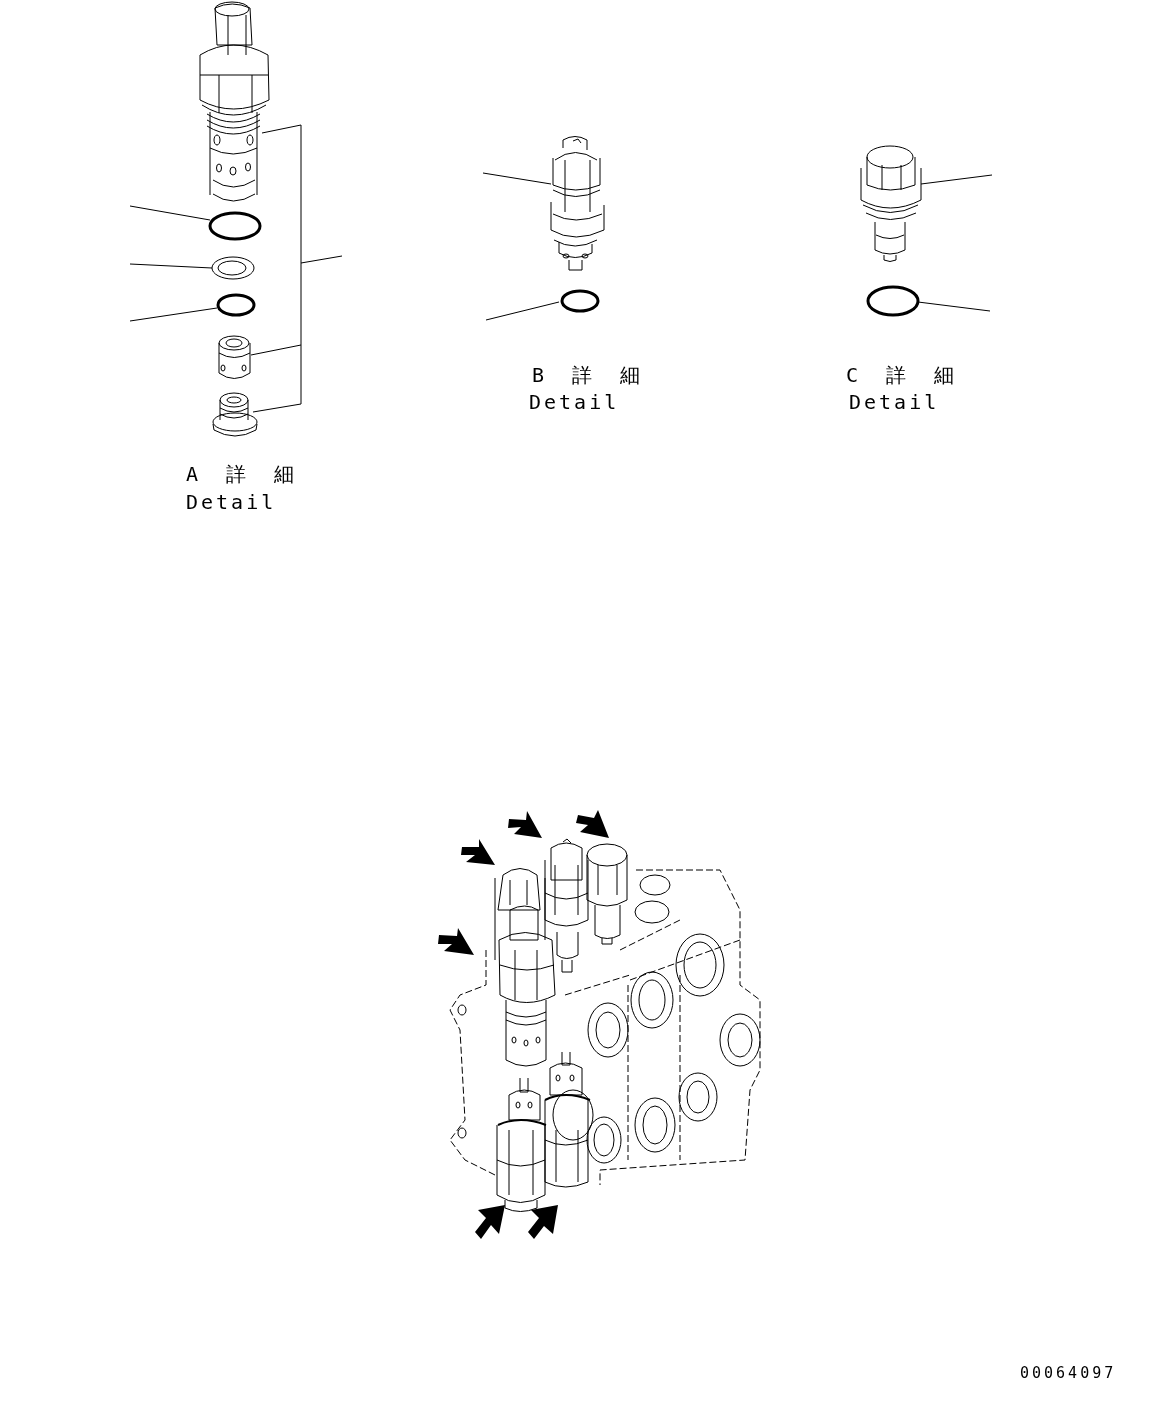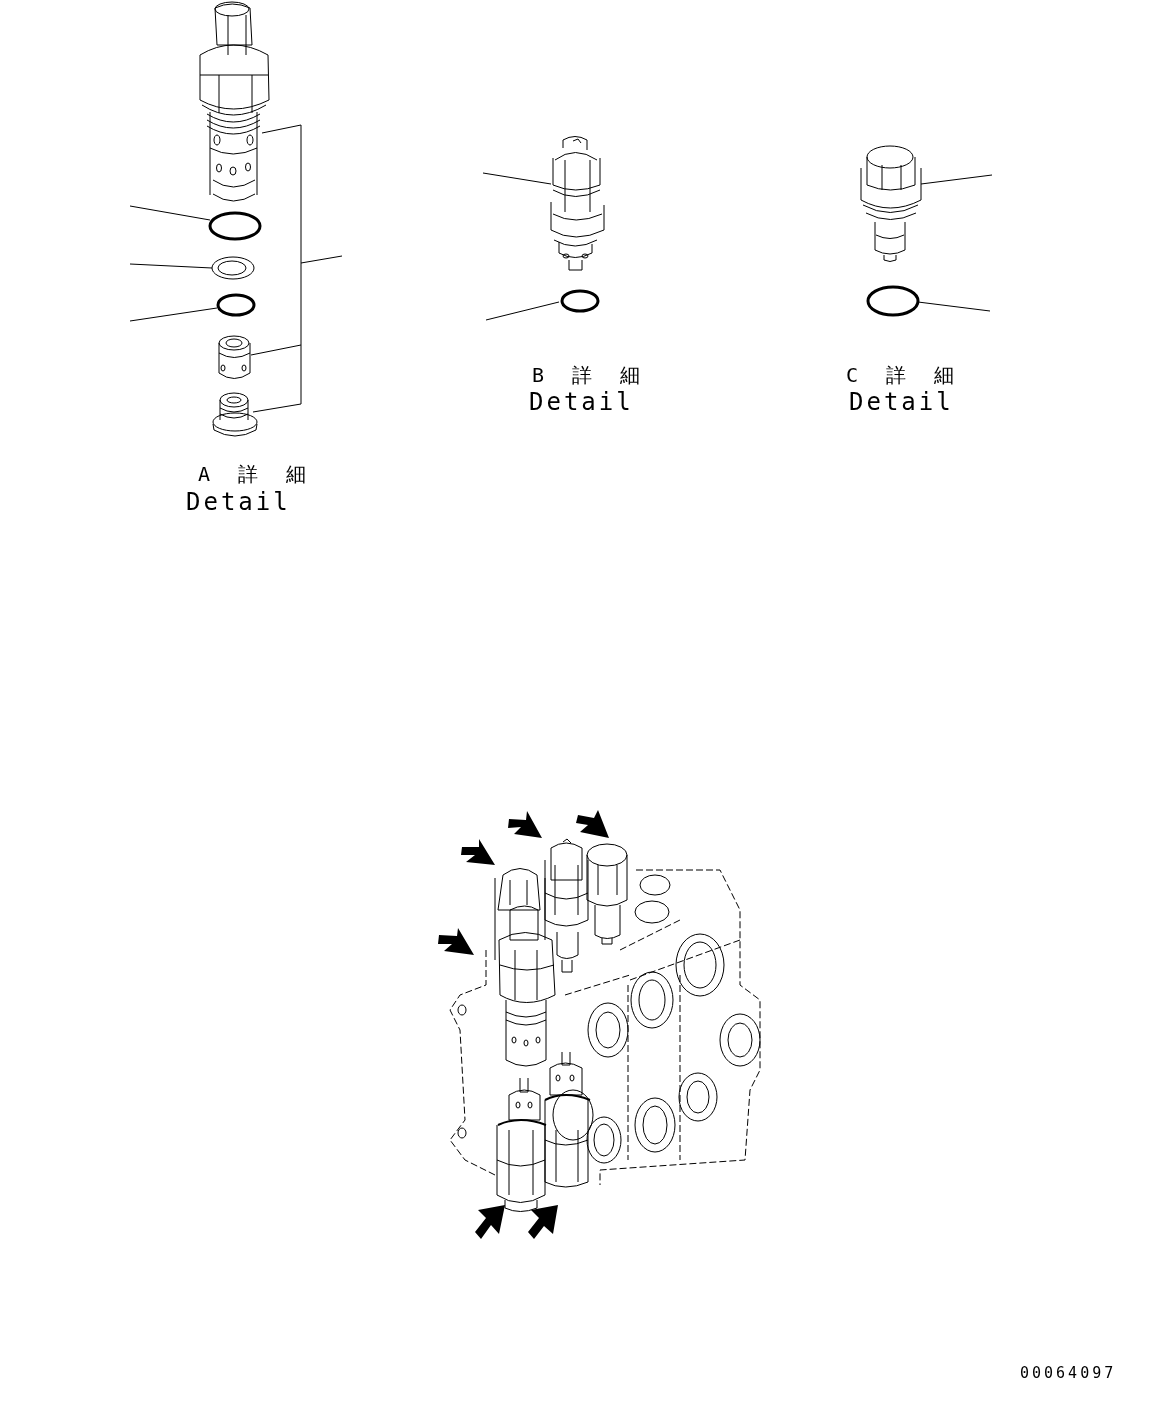--- a/index.html
+++ b/index.html
@@ -1,19 +1,19 @@
 <!DOCTYPE html>
 <html><head>
 <meta charset="utf-8">
 <style>
   html,body{margin:0;padding:0;background:#fff;}
   body{width:1163px;height:1413px;position:relative;overflow:hidden;font-family:"DejaVu Sans Mono","Liberation Mono",monospace;color:#000;}
   svg.draw{position:absolute;left:0;top:0;}
   .lbl{position:absolute;font-size:20px;line-height:24px;letter-spacing:8px;white-space:pre;}
-  .lbl2{position:absolute;font-size:24px;line-height:24px;letter-spacing:3px;white-space:pre;}
+  .lbl2{position:absolute;font-size:20px;line-height:24px;letter-spacing:3px;white-space:pre;}
   .docid{position:absolute;left:1020px;top:1364px;font-size:15px;letter-spacing:3px;text-align:right;}
   path,line,ellipse,rect,polyline,polygon{vector-effect:non-scaling-stroke;}
 </style>
 </head>
 <body>
 
 <svg class="draw" width="1163" height="1413" viewBox="0 0 1163 1413" fill="none" stroke="#000" stroke-width="1">
 
   <g>
 
@@ -201,21 +201,21 @@
   <g fill="#000" stroke="none">
     <polygon points="462,847 479,847 479,839 495,865 466,862 475,855 461,855" transform="rotate(0)"></polygon>
     <polygon points="509,819 526,820 527,811 542,838 514,834 521,827 508,828"></polygon>
     <polygon points="578,815 594,818 598,810 609,838 580,832 588,825 576,823"></polygon>
     <polygon points="439,935 457,936 458,928 474,955 444,951 452,944 438,944"></polygon>
     <polygon points="475,1232 486,1218 478,1210 505,1205 499,1234 491,1225 481,1239"></polygon>
     <polygon points="528,1232 539,1218 531,1210 558,1205 553,1234 544,1226 534,1239"></polygon>
   </g>
 </svg>
 
-<div class="lbl" style="left:198px;top:462px;">A 詳 細</div>
+<div class="lbl" style="left:186px;top:462px;">A 詳 細</div>
 <div class="lbl2" style="left:186px;top:490px;">Detail</div>
 
 <div class="lbl" style="left:532px;top:363px;">B 詳 細</div>
 <div class="lbl2" style="left:529px;top:390px;">Detail</div>
 
 <div class="lbl" style="left:846px;top:363px;">C 詳 細</div>
 <div class="lbl2" style="left:849px;top:390px;">Detail</div>
 
 <div class="docid">00064097</div>
 

